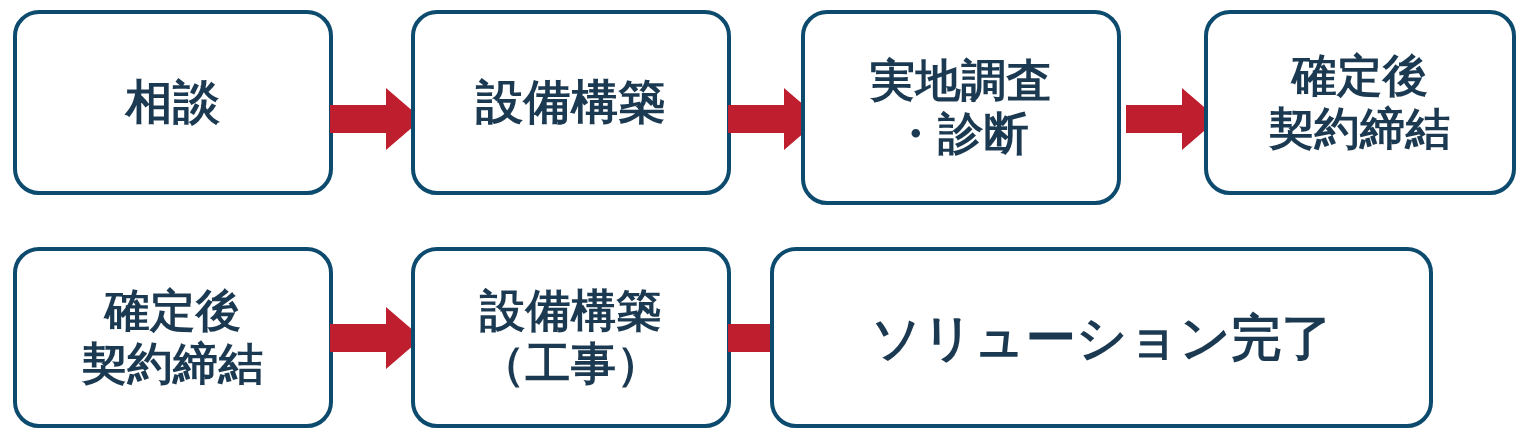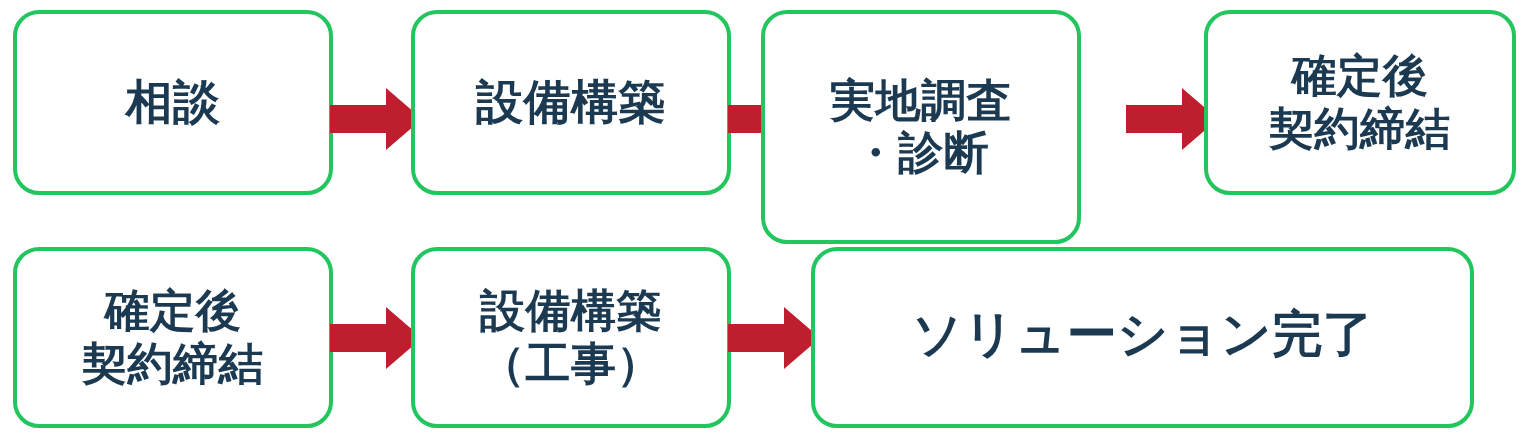--- a/index.html
+++ b/index.html
@@ -14,21 +14,21 @@
     position: relative;
     width: 1536px;
     height: 444px;
     background: #ffffff;
     overflow: hidden;
   }
   .process-box {
     position: absolute;
     box-sizing: border-box;
     background: #ffffff;
-    border: 4px solid #22c55e;
+    border: 4px solid #0c4a6e;
     border-radius: 26px;
     display: flex;
     align-items: center;
     justify-content: center;
     text-align: center;
   }
   .box-label {
     color: #1B3A52;
     font-weight: bold;
     line-height: 1.16;
@@ -64,21 +64,21 @@
   </svg>
 
   <div class="process-box" style="left:411px; top:10px; width:320px; height:185px;">
     <span class="box-label size-single">設備構築</span>
   </div>
 
   <svg class="arrow-connector" style="left:728px; top:88px;" width="92" height="62" viewBox="0 0 92 62">
     <polygon points="0,17 56,17 56,0 92,31 56,62 56,45 0,45" fill="#BE1E2D"></polygon>
   </svg>
 
-  <div class="process-box" style="left:761px; top:10px; width:320px; height:234px;font-family:Liberation Serif, serif;">
+  <div class="process-box" style="left:801px; top:10px; width:320px; height:195px;font-family:Liberation Serif, serif;">
     <span class="box-label size-double">実地調査
 ・診断</span>
   </div>
 
   <svg class="arrow-connector" style="left:1126px; top:88px;" width="92" height="62" viewBox="0 0 92 62">
     <polygon points="0,17 56,17 56,0 92,31 56,62 56,45 0,45" fill="#BE1E2D"></polygon>
   </svg>
 
   <div class="process-box" style="left:1204px; top:10px; width:312px; height:185px;">
     <span class="box-label size-double">確定後
@@ -96,17 +96,17 @@
 
   <div class="process-box" style="left:411px; top:247px; width:320px; height:181px;text-align:center;">
     <span class="box-label size-double">設備構築
 （工事）</span>
   </div>
 
   <svg class="arrow-connector" style="left:728px; top:307px;" width="92" height="62" viewBox="0 0 92 62">
     <polygon points="0,17 56,17 56,0 92,31 56,62 56,45 0,45" fill="#BE1E2D"></polygon>
   </svg>
 
-  <div class="process-box" style="left:811px; top:247px; width:663px; height:181px;font-family:Liberation Mono, monospace;">
+  <div class="process-box" style="left:770px; top:247px; width:663px; height:181px;">
     <span class="box-label size-wide">ソリューション完了</span>
   </div>
 
 </div>
 
 </body></html>

